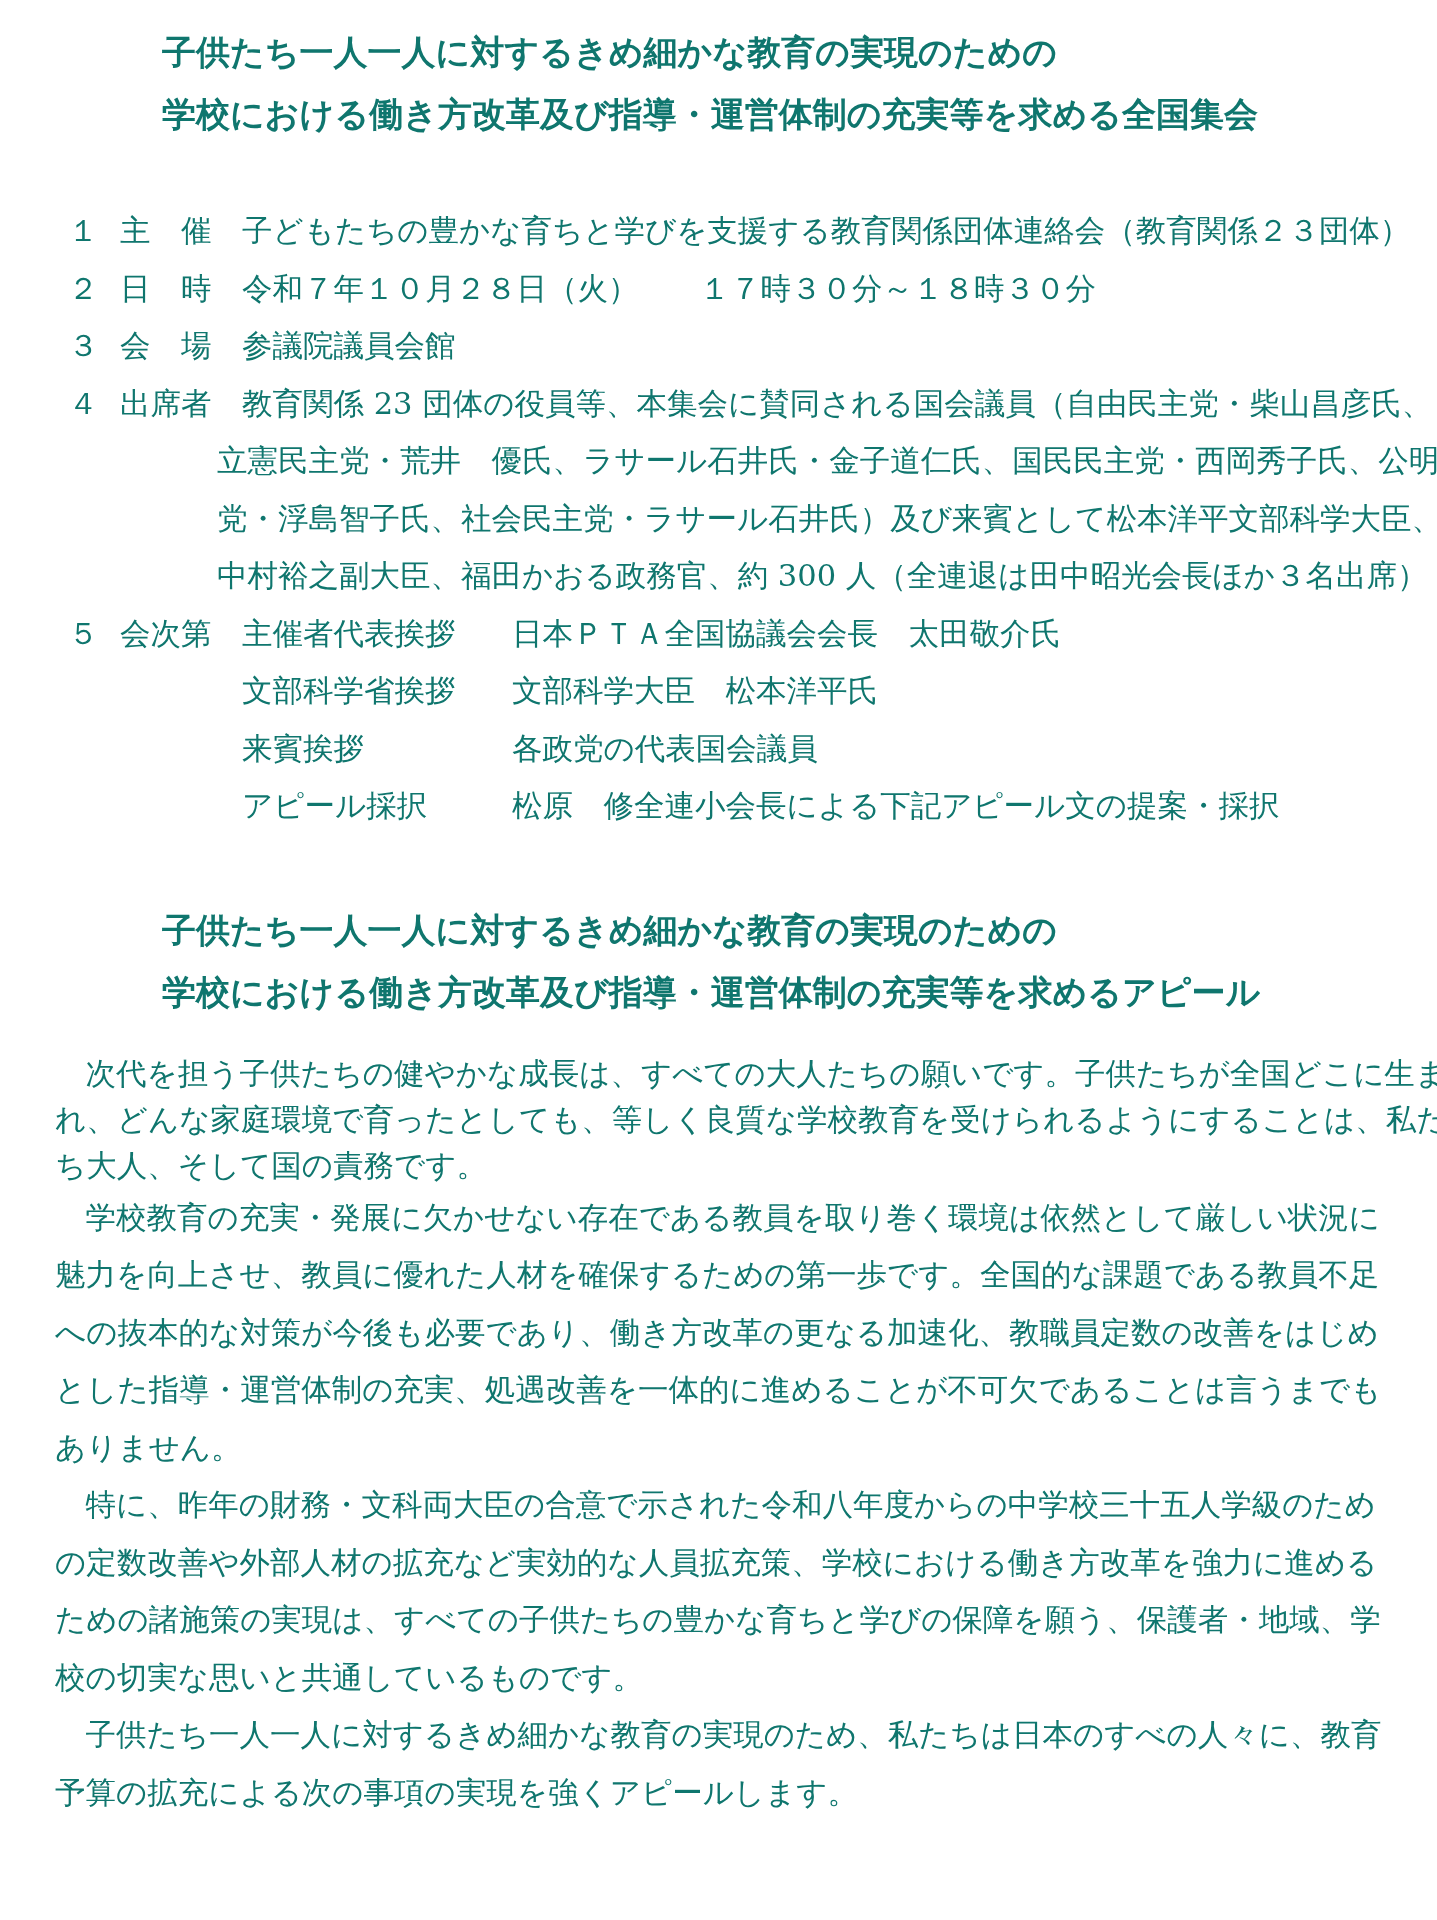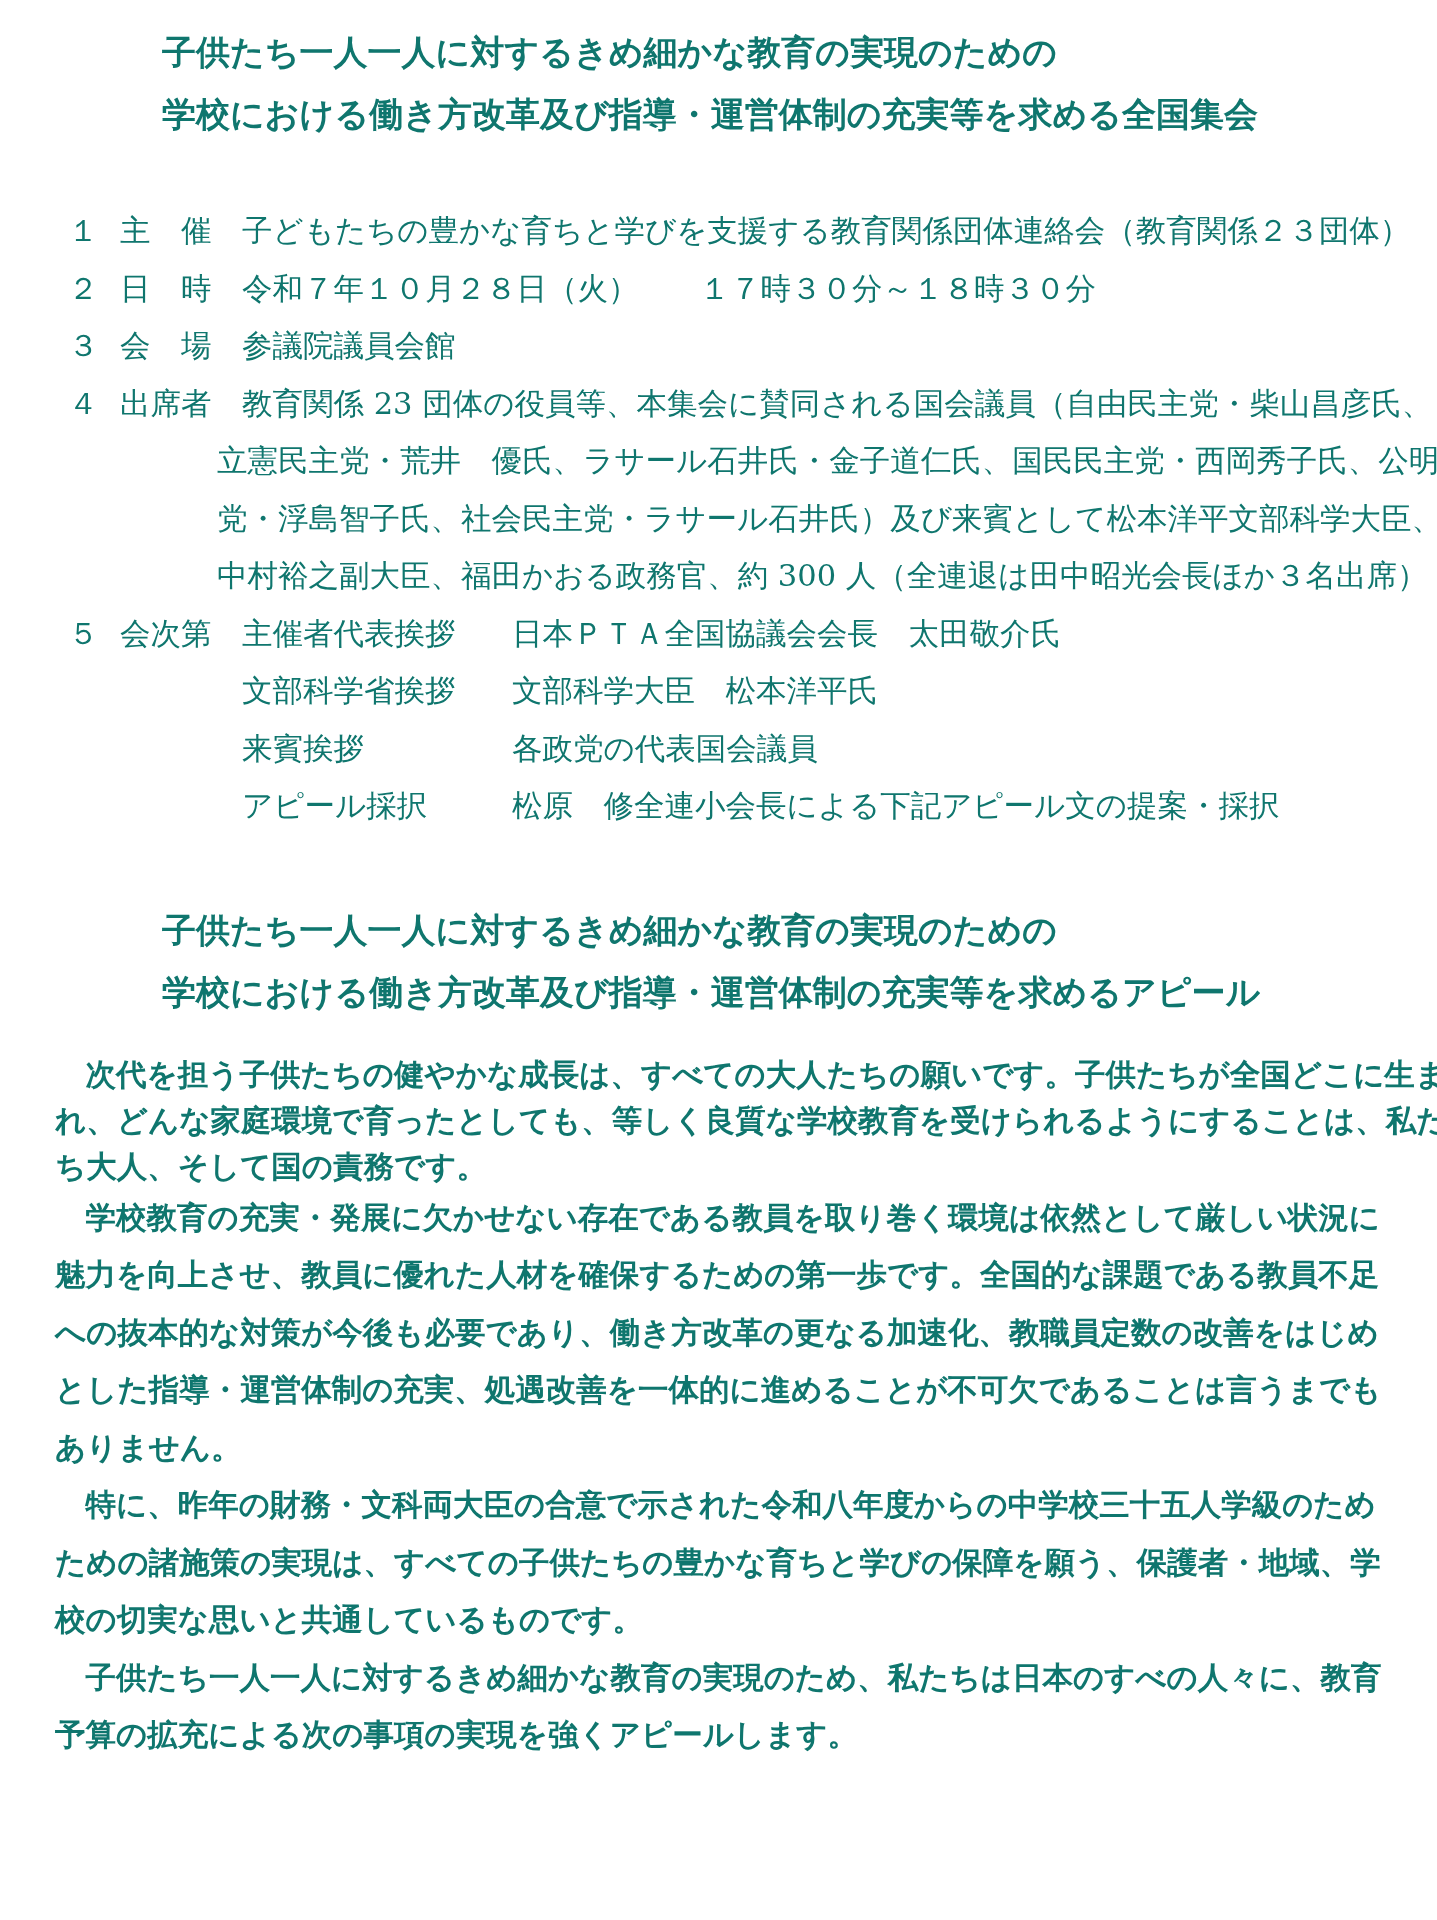--- a/index.html
+++ b/index.html
@@ -24,21 +24,21 @@
   .info-row .no{flex:0 0 52px;}
   .info-row .label{flex:0 0 122px;}
   .info-row .role{flex:0 0 270px;}
   .info-row .text,.info-row .person{flex:0 1 auto;text-align:center;}
   .info-row.cont{padding-left:217px;}
   .info-row.agenda{padding-left:242px;}
   .appeal-title{
     margin:64px 10px 0 162px;
     font-weight:bold;font-size:34px;line-height:62px;
   }
-  .appeal-body{margin:28px 10px 0 55px;font-weight:bold;}
+  .appeal-body{margin:28px 10px 0 55px;}
   .appeal-line{line-height:57.5px;white-space:nowrap;}
   .appeal-line.tight{line-height:46px;}
 </style>
 </head>
 <body>
 
 <div class="page">
 
   <div class="doc-title">
     <div class="t-line">子供たち一人一人に対するきめ細かな教育の実現のための</div>
@@ -139,20 +139,21 @@
       <div class="appeal-line">魅力を向上させ、教員に優れた人材を確保するための第一歩です。全国的な課題である教員不足</div>
 
       <div class="appeal-line">への抜本的な対策が今後も必要であり、働き方改革の更なる加速化、教職員定数の改善をはじめ</div>
 
       <div class="appeal-line">とした指導・運営体制の充実、処遇改善を一体的に進めることが不可欠であることは言うまでも</div>
 
       <div class="appeal-line">ありません。</div>
 
       <div class="appeal-line">　特に、昨年の財務・文科両大臣の合意で示された令和八年度からの中学校三十五人学級のため</div>
 
+      <div class="appeal-line">の定数改善や外部人材の拡充など実効的な人員拡充策、学校における働き方改革を強力に進める</div>
 
       <div class="appeal-line">ための諸施策の実現は、すべての子供たちの豊かな育ちと学びの保障を願う、保護者・地域、学</div>
 
       <div class="appeal-line">校の切実な思いと共通しているものです。</div>
 
       <div class="appeal-line">　子供たち一人一人に対するきめ細かな教育の実現のため、私たちは日本のすべの人々に、教育</div>
 
       <div class="appeal-line">予算の拡充による次の事項の実現を強くアピールします。</div>
     </div>
 

